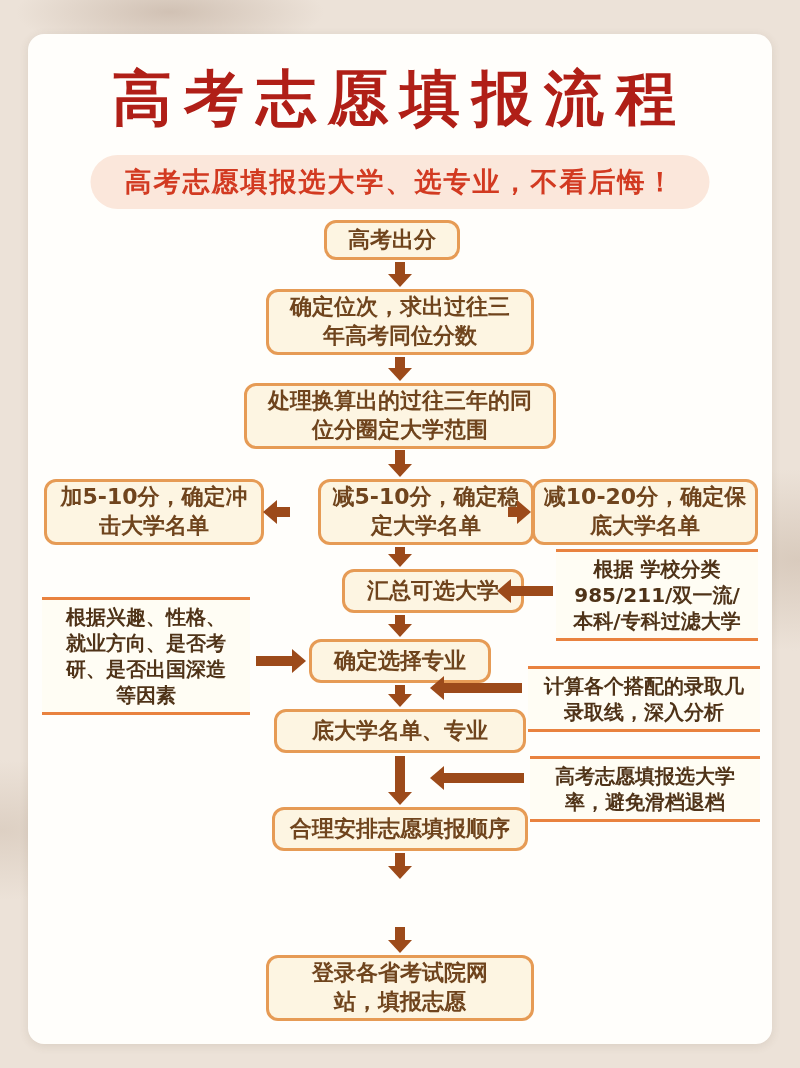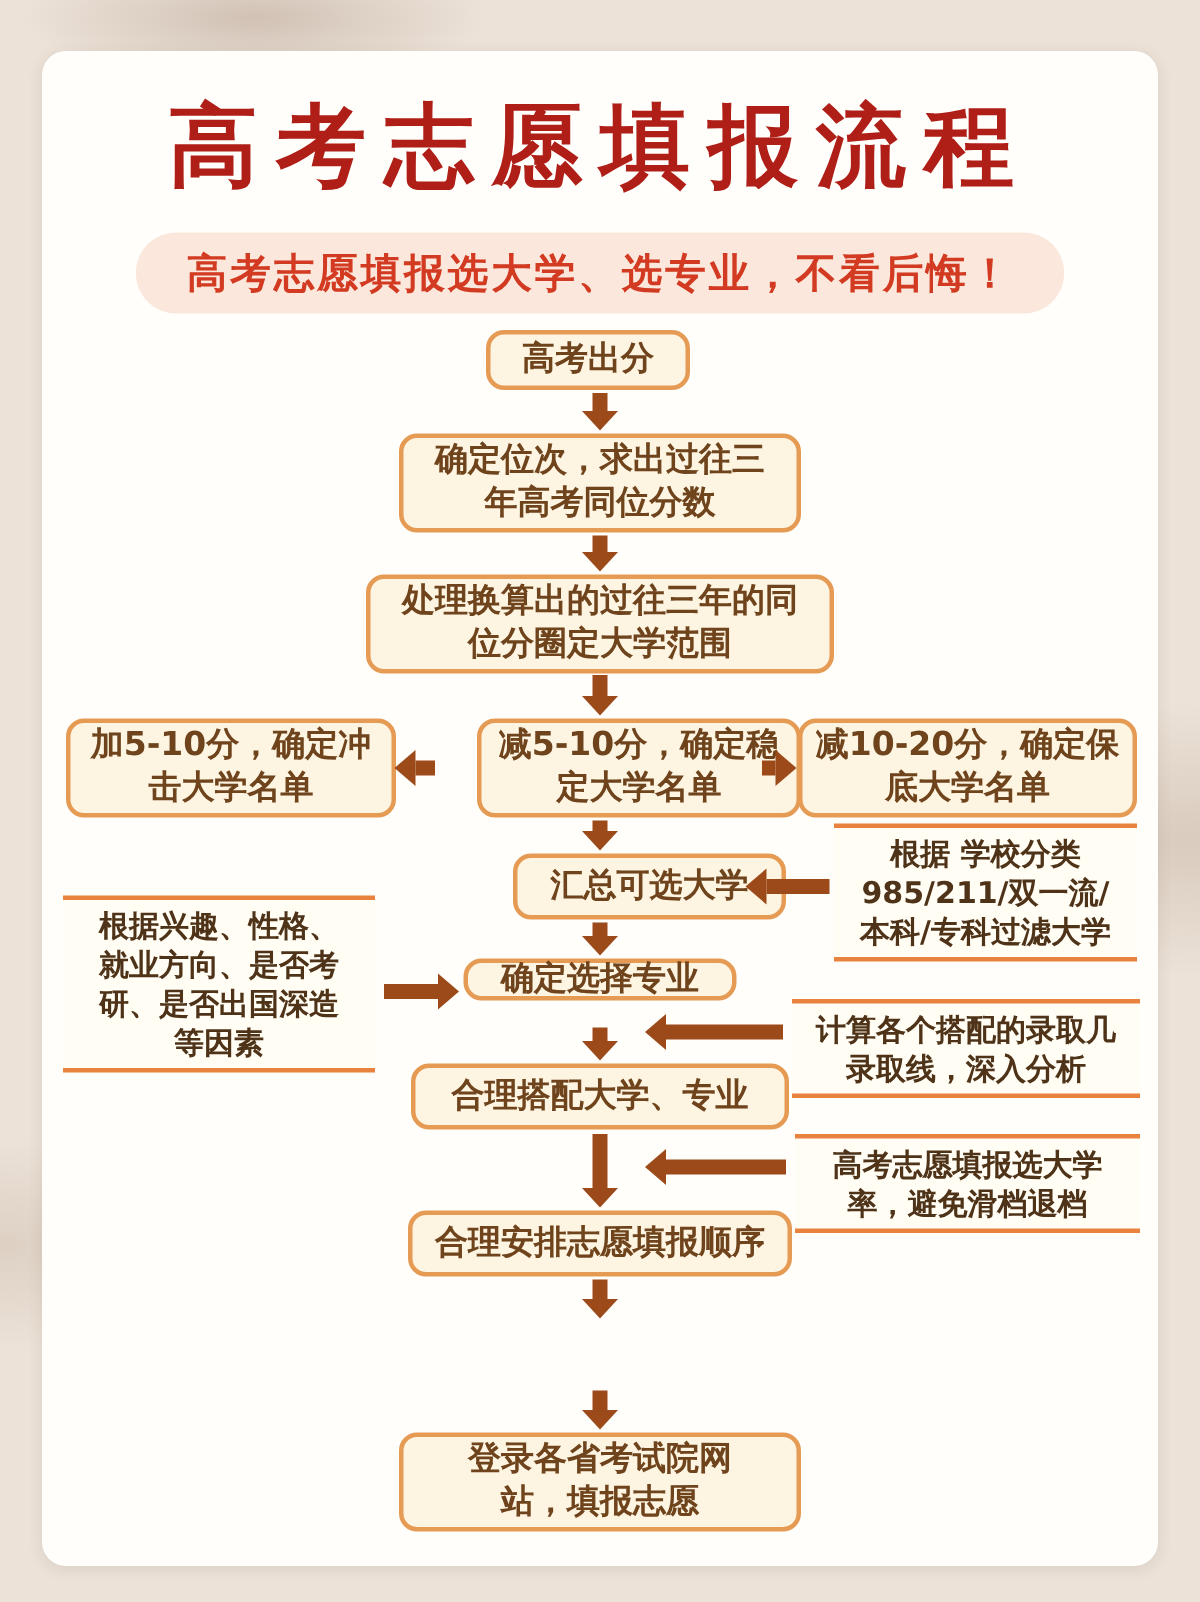--- a/index.html
+++ b/index.html
@@ -63,21 +63,21 @@
   .harr.right .hd{width:0;height:0;border-top:12px solid transparent;border-bottom:12px solid transparent;border-left:14px solid var(--arrow);}
 
   
   #bx-score   {left:324px;top:220px;width:136px;height:40px;}
   #bx-rank    {left:266px;top:289px;width:268px;height:66px;}
   #bx-convert {left:244px;top:383px;width:312px;height:66px;}
   #bx-reach   {left:44px; top:479px;width:220px;height:66px;}
   #bx-stable  {left:290px;top:479px;width:216px;height:66px;margin-left:28px;}
   #bx-safety  {left:532px;top:479px;width:226px;height:66px;}
   #bx-pool    {left:309px;top:569px;width:182px;height:44px;margin-left:33px;}
-  #bx-major   {left:309px;top:639px;width:182px;height:28px;}
+  #bx-major   {left:309px;top:639px;width:182px;height:44px;}
   #bx-match   {left:274px;top:709px;width:252px;height:44px;}
   #bx-order   {left:272px;top:807px;width:256px;height:44px;}
   #bx-list    {left:281px;top:881px;width:238px;height:44px;}
   #bx-submit  {left:266px;top:955px;width:268px;height:66px;}
 
   
   #nt-filter  {left:556px;top:549px;width:202px;}
   #nt-factors {left:42px; top:597px;width:208px;}
   #nt-official{left:528px;top:666px;width:232px;}
   #nt-rate    {left:530px;top:756px;width:230px;}
@@ -169,21 +169,21 @@
   <div class="harr right" id="ha-factors">
       <i class="sh"></i>
       <i class="hd"></i>
     </div>
 
   <div class="varr" id="a6">
       <i class="sh"></i>
       <i class="hd"></i>
     </div>
 
-  <div class="fbox" id="bx-match">合理搭配大学、专业</div>
+  <div class="fbox" id="bx-match">底大学名单、专业</div>
   <div class="note" id="nt-official">计算各个搭配的录取几
 录取线，深入分析</div>
   <div class="harr left" id="ha-official">
       <i class="hd"></i>
       <i class="sh"></i>
     </div>
 
   <div class="varr" id="a7">
       <i class="sh"></i>
       <i class="hd"></i>

